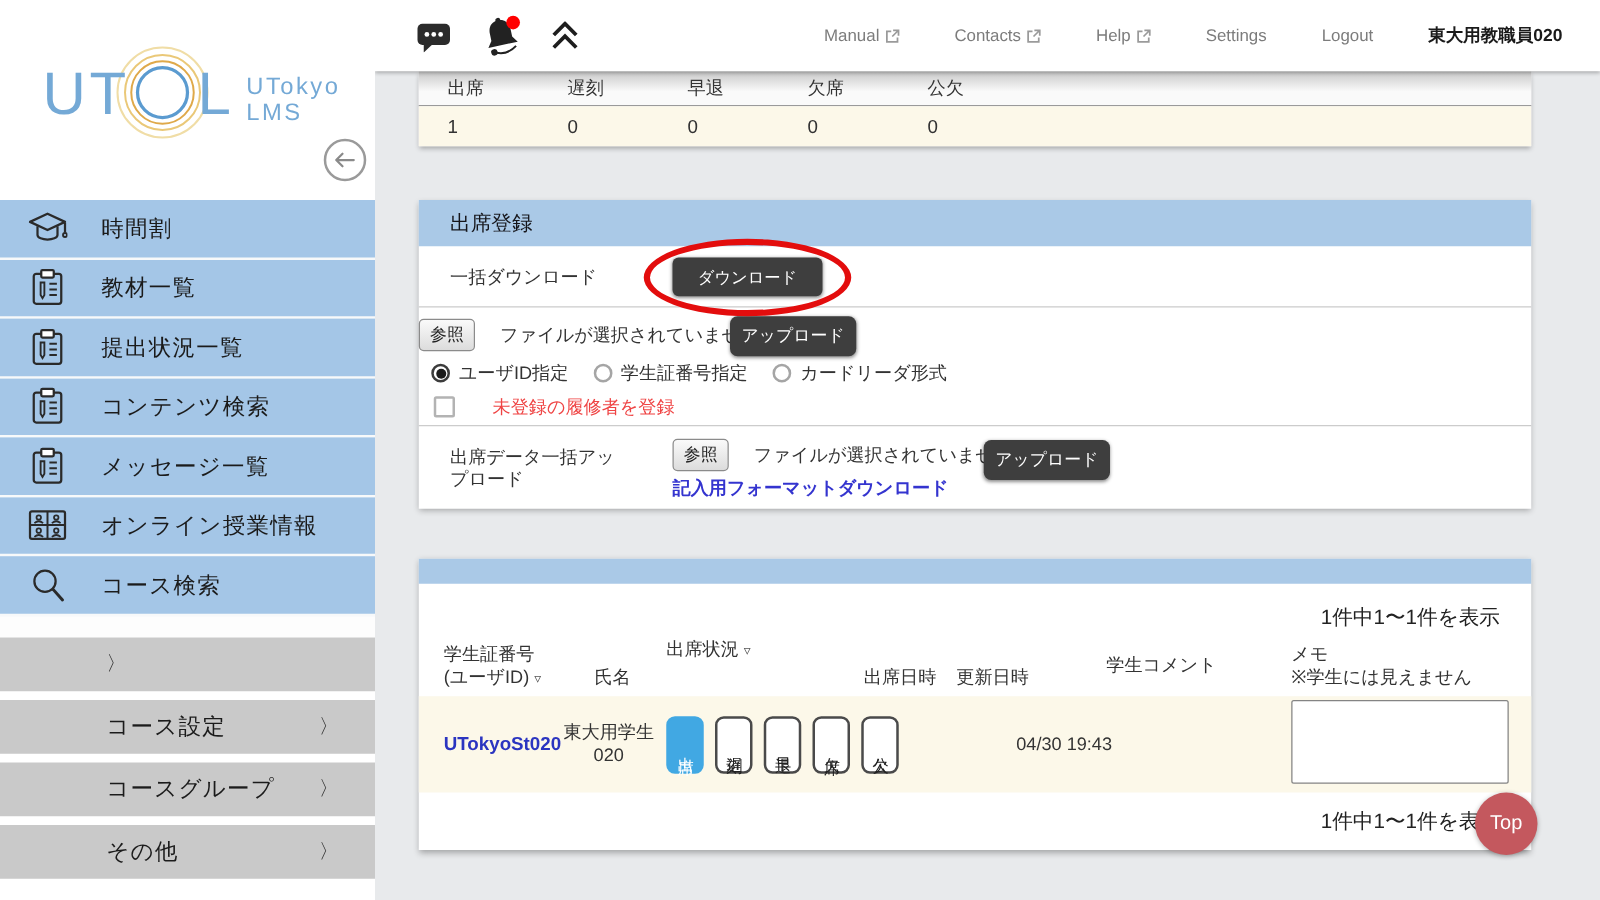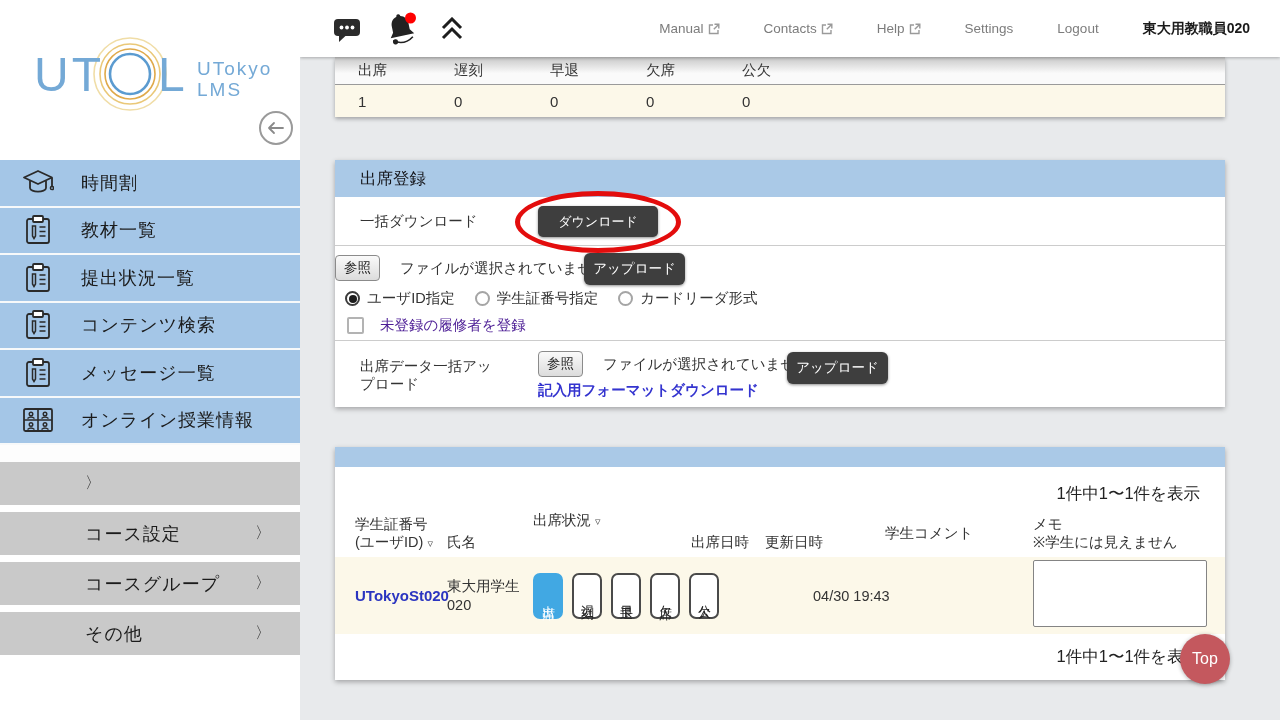--- a/index.html
+++ b/index.html
@@ -71,29 +71,29 @@
 .row3 .upload-btn { top:11px; }
 .radio-line { display:flex; align-items:center; margin-top:8px; padding-left:10px; }
 .radio-opt { display:flex; align-items:center; margin-right:20px; cursor:pointer; }
 .radio-circle { width:15px; height:15px; border-radius:50%; border:2px solid #a5a5a5; margin-right:7px;
   display:flex; align-items:center; justify-content:center; background:#fff; flex:none; }
 .radio-opt.sel .radio-circle { border-color:#3c3c3c; }
 .radio-opt.sel .radio-dot { width:8px; height:8px; border-radius:50%; background:#1c1c1c; }
 .radio-lab { font-size:14.5px; color:#333; }
 .check-line { display:flex; align-items:center; margin-top:8px; padding-left:12px; }
 .checkbox { width:17px; height:17px; border:2px solid #b3b3b3; border-radius:2px; background:#fff; cursor:pointer; flex:none; }
-.check-lab { font-size:14.5px; color:#4c1d95; margin-left:16px; }
+.check-lab { font-size:14.5px; color:#ef4444; margin-left:30px; }
 .format-link { display:inline-block; margin-top:4px; font-size:14.5px; font-weight:bold; color:#3434cf; text-decoration:none; cursor:pointer; }
 
 
 .stu-card { position:absolute; left:335px; top:447px; width:890px; background:#fff; box-shadow:0 2px 5px rgba(0,0,0,.3); z-index:2; }
 .stu-bluebar { height:20px; background:#aac9e7; }
 .stu-count-top { text-align:right; padding:16px 25px 0 0; font-size:16.5px; color:#222; }
 .stu-head { display:flex; align-items:flex-end; padding:6px 0 4px 20px; font-size:14.5px; color:#333; line-height:1.25; }
-.c1 { width:92px; flex:none; } .c2 { width:86px; flex:none; } .c3 { width:158px; flex:none; }
+.c1 { width:92px; flex:none; } .c2 { width:86px; flex:none;text-align:center; } .c3 { width:158px; flex:none; }
 .c4 { width:74px; flex:none; } .c5 { width:120px; flex:none; } .c6 { width:148px; flex:none; } .c7 { width:180px; flex:none; }
 .h3 { margin-bottom:22px; } .h6 { margin-bottom:9px; }
 .sort { font-size:11px; color:#555; }
 .stu-row { display:flex; align-items:center; background:#fcf8e9; min-height:77px; padding-left:20px; margin-top:2px; }
 .stu-id { font-size:15px; font-weight:bold; color:#2b35c0; cursor:pointer; }
 .stu-name { font-size:14.5px; color:#333; word-break:break-all; padding-right:6px; line-height:1.3; }
 .status-group { display:flex; gap:9px; }
 .st-btn { width:30px; height:46px; border-radius:7px; background:#fff; border:2px solid #4a4a4a; color:#222;
   writing-mode:vertical-rl; text-orientation:upright; font-size:13px; letter-spacing:1px;
   display:flex; align-items:center; justify-content:center; cursor:pointer; font-family:"Liberation Sans",sans-serif; padding:0; }
@@ -195,20 +195,29 @@
           <path d="M5.5 12.5 q3.5 -3 7 0" fill="none" stroke="#2a2a2a" stroke-width="1.4"></path>
           <circle cx="23" cy="8" r="1.8" fill="none" stroke="#2a2a2a" stroke-width="1.4"></circle>
           <path d="M19.5 12.5 q3.5 -3 7 0" fill="none" stroke="#2a2a2a" stroke-width="1.4"></path>
           <circle cx="9" cy="18.5" r="1.8" fill="none" stroke="#2a2a2a" stroke-width="1.4"></circle>
           <path d="M5.5 23.5 q3.5 -3 7 0" fill="none" stroke="#2a2a2a" stroke-width="1.4"></path>
           <circle cx="23" cy="18.5" r="1.8" fill="none" stroke="#2a2a2a" stroke-width="1.4"></circle>
           <path d="M19.5 23.5 q3.5 -3 7 0" fill="none" stroke="#2a2a2a" stroke-width="1.4"></path>
         </svg>
     </span>
     <span class="nav-label">オンライン授業情報</span>
+  </div>
+  <div class="nav-item">
+    <span class="nav-icon">
+      <svg width="30" height="30" viewBox="0 0 30 30">
+          <circle cx="13" cy="12" r="8.5" fill="none" stroke="#2a2a2a" stroke-width="1.8"></circle>
+          <path d="M19.5 18.5 L27 27" stroke="#2a2a2a" stroke-width="2.4" stroke-linecap="round"></path>
+        </svg>
+    </span>
+    <span class="nav-label">コース検索</span>
   </div>
 
   <div class="menu-gap"></div>
 
   <div class="menu-item">
     <span class="menu-chevron">〉</span>
   </div>
   <div class="menu-item">
     <span>コース設定</span>
     <span class="menu-chevron">〉</span>

